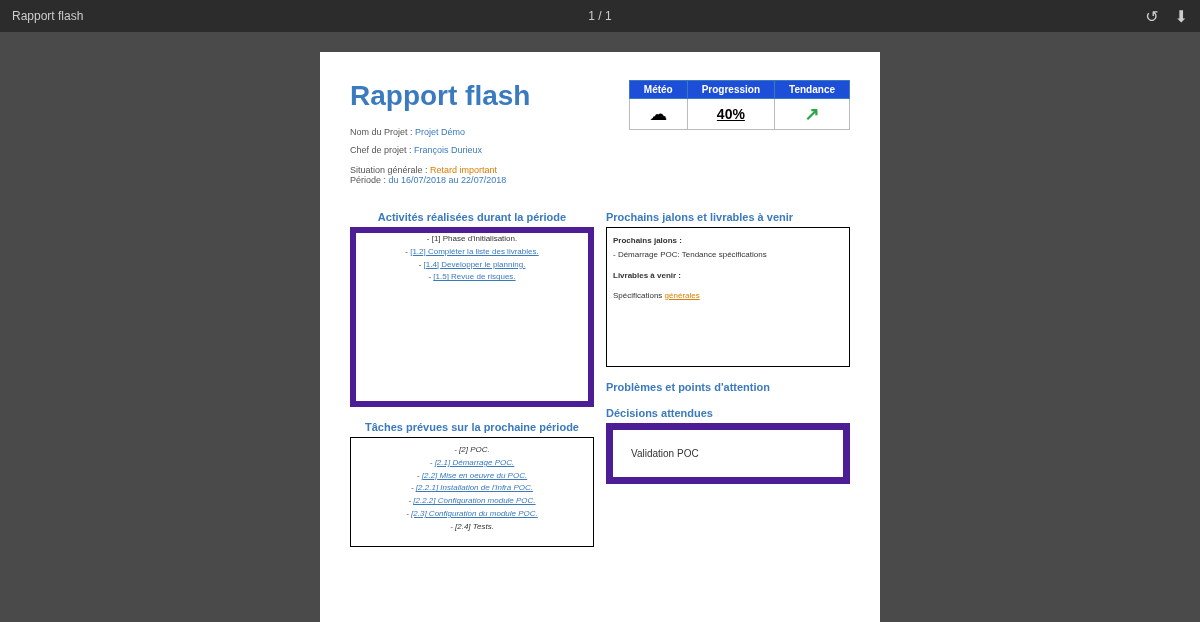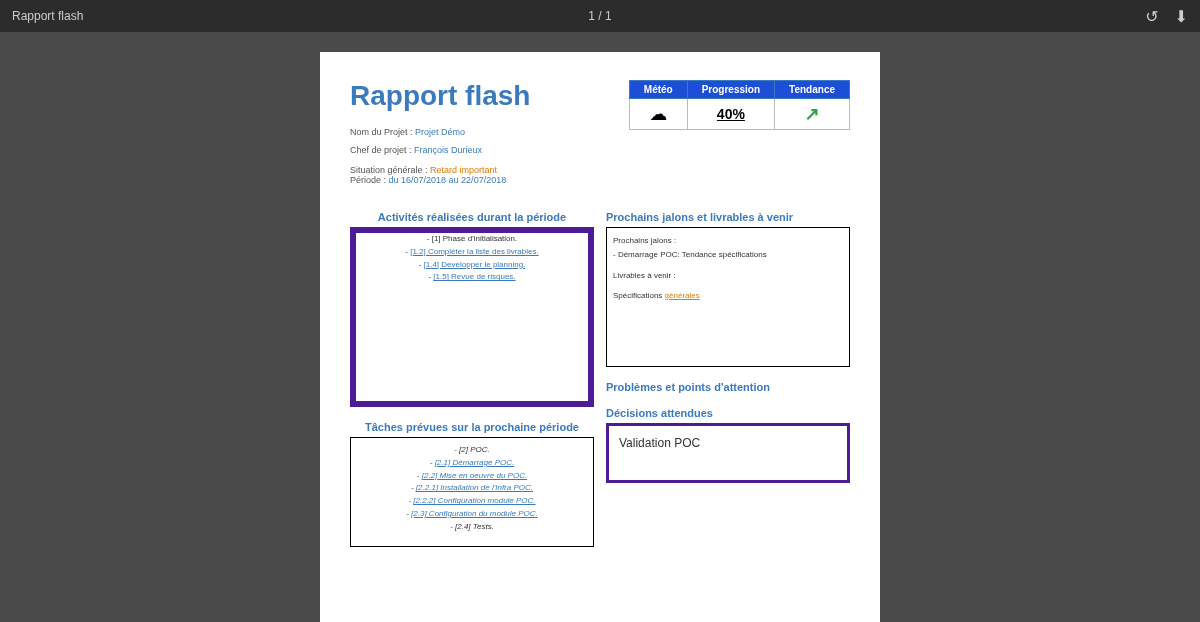--- a/index.html
+++ b/index.html
@@ -176,21 +176,21 @@
     
     .milestones-box {
       border: 1px solid #000;
       min-height: 140px;
       padding: 6px;
       font-size: 8px;
       color: #333;
       line-height: 1.7;
     }
     .milestones-box .sub-title {
-      font-weight: normal;
+      font-weight: bold;
       font-size: 8px;
     }
     .milestones-box .link {
       color: #e07b00;
       text-decoration: underline;
     }
 
     
     .tasks-box {
       border: 1px solid #000;
@@ -214,24 +214,24 @@
       font-size: 8px;
       color: #333;
       line-height: 1.7;
     }
     .problems-box .sub-title {
       font-weight: bold;
     }
 
     
     .decisions-box {
-      border: 3px solid #4c1d95;
+      border: 7px solid #4c1d95;
       min-height: 60px;
-      padding: 10px;
-      font-size: 12px;
+      padding: 18px;
+      font-size: 10px;
       color: #333;
     }
   </style>
 </head>
 <body>
 
 <div class="top-bar">
   <span class="top-bar-title">Rapport flash</span>
   <span class="top-bar-center">1 / 1</span>
   <div class="top-bar-icons">

